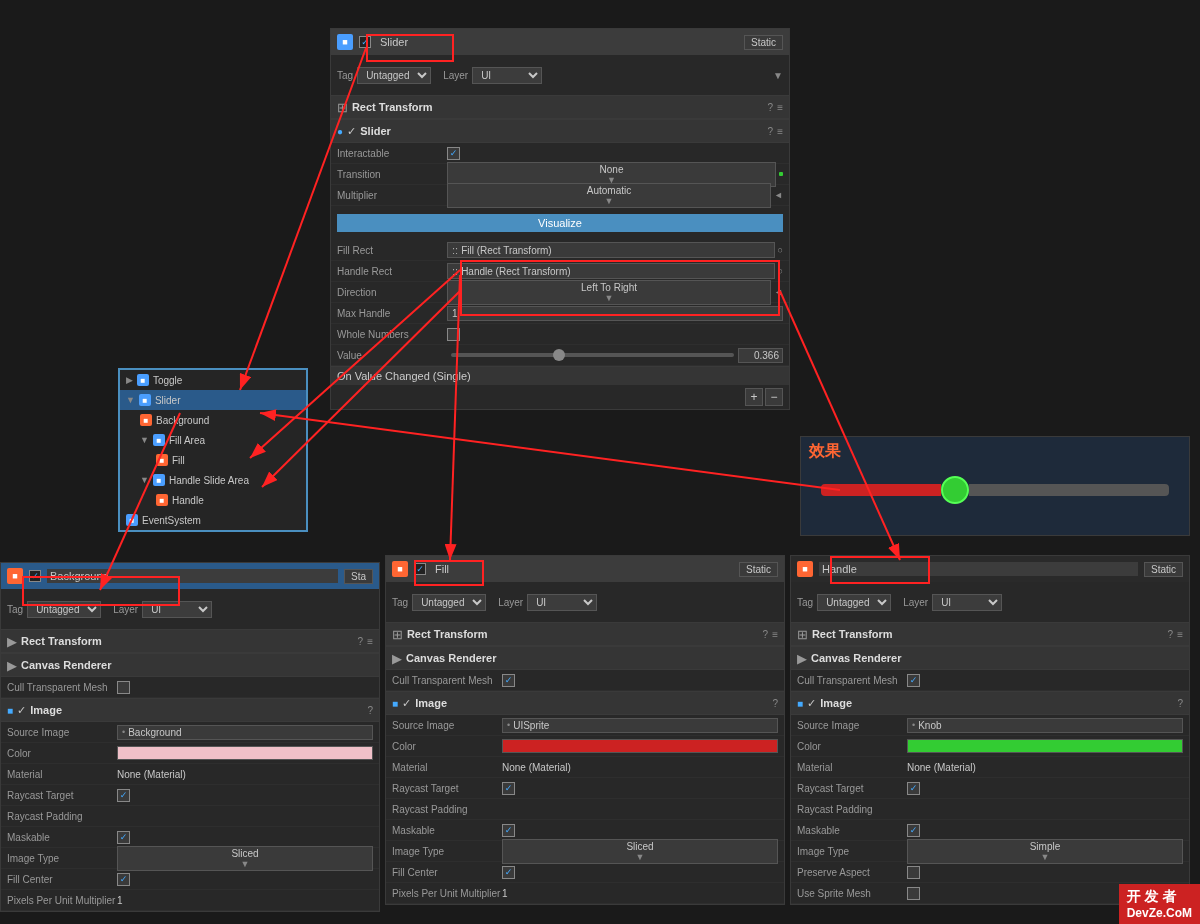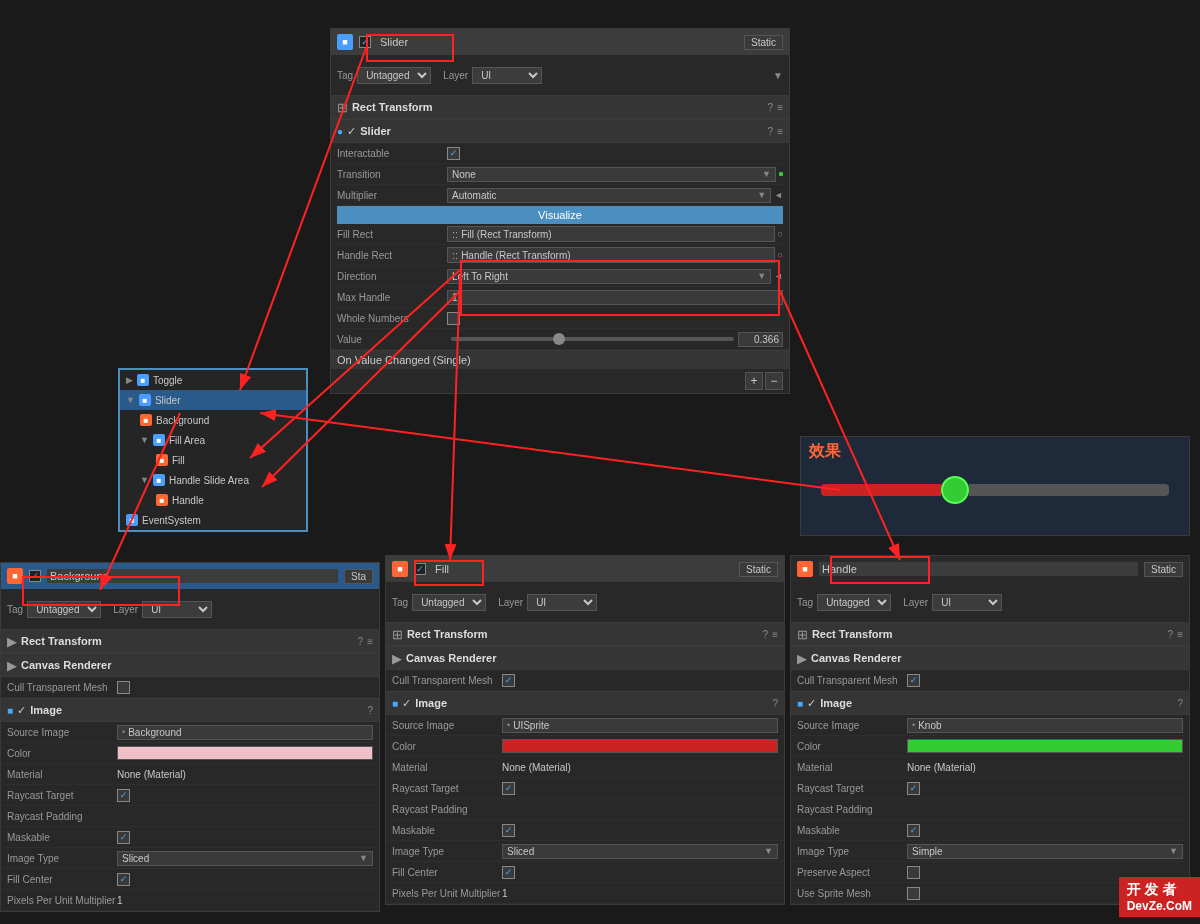--- a/index.html
+++ b/index.html
@@ -144,32 +144,33 @@
     .dropdown-field {
       background: #3a3a3a;
       border: 1px solid #555;
       color: #c8c8c8;
       font-size: 10px;
       padding: 1px 4px;
       display: flex;
       align-items: center;
       justify-content: space-between;
       cursor: pointer;
+      flex-direction: column;
     }
 
     .dropdown-arrow { color: #888; font-size: 9px; }
 
     .visualize-btn {
       background: #4a8fc0;
       color: white;
       text-align: center;
       padding: 3px;
       cursor: pointer;
       font-size: 11px;
-      margin: 0 6px;
+      margin: 8px 6px;
     }
 
     .rect-ref-field {
       background: #3a3a3a;
       border: 1px solid #555;
       color: #c8c8c8;
       font-size: 10px;
       padding: 1px 4px;
       display: flex;
       align-items: center;
@@ -350,21 +351,21 @@
       border: 1px solid #555;
       color: #c8c8c8;
       font-size: 10px;
       padding: 1px 4px;
       display: flex; align-items: center; gap: 3px;
     }
 
     
     .watermark {
       position: absolute;
-      bottom: 7px; right: 0;
+      bottom: 0; right: 0;
       background: #cc2222;
       color: white;
       font-size: 14px;
       font-weight: bold;
       padding: 4px 8px;
       font-family: Arial, sans-serif;
     }
 
     .watermark-top {
       display: block; font-size: 14px;

